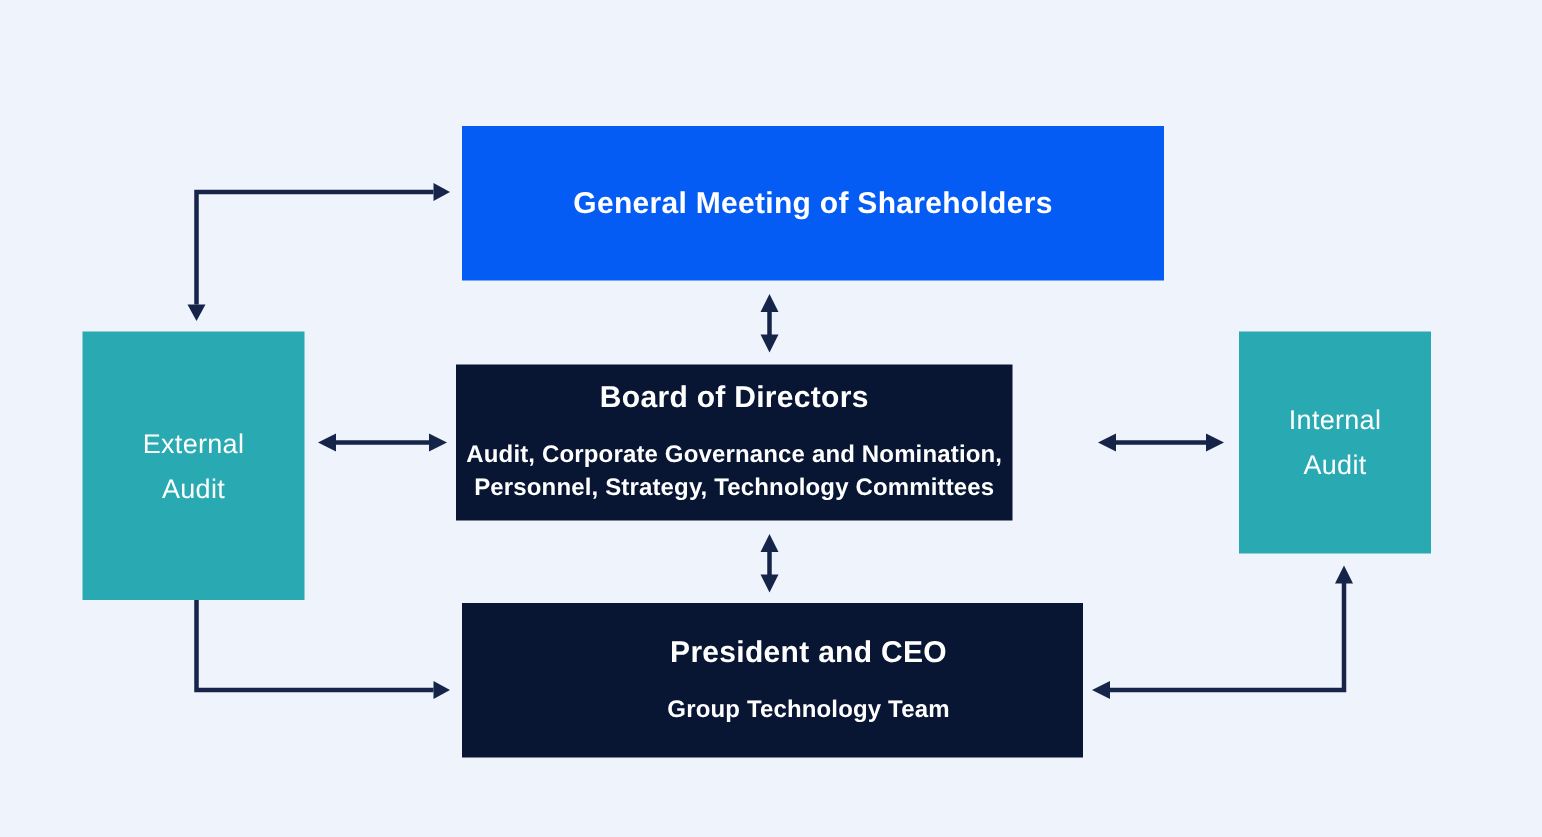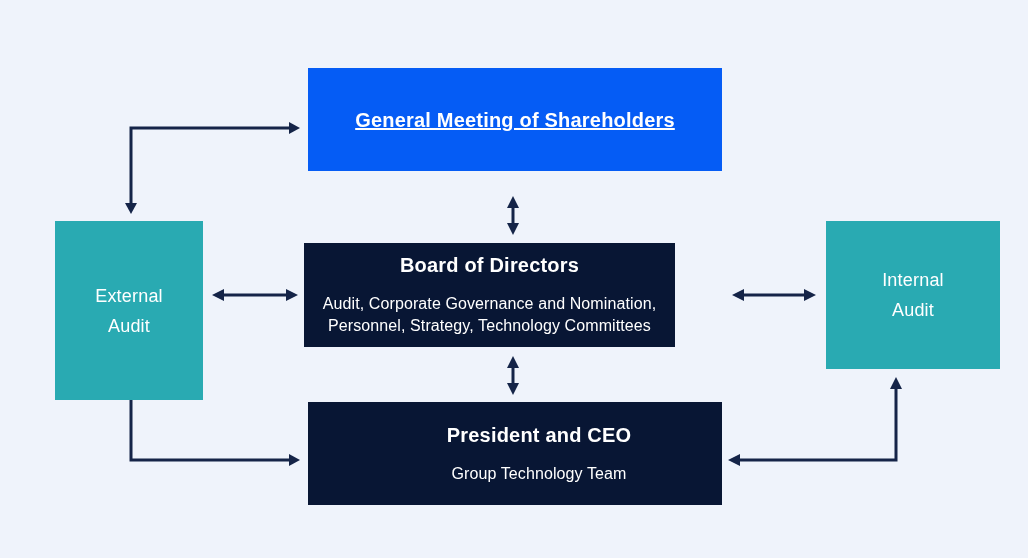--- a/index.html
+++ b/index.html
@@ -38,36 +38,36 @@
     align-items: center;
     justify-content: center;
     text-align: center;
     color: var(--text, #FFFFFF);
     box-sizing: border-box;
   }
   .node.blue { background: var(--blue, #055CF5); }
   .node.navy { background: var(--navy, #081634); }
   .node.teal { background: var(--teal, #29AAB2); }
 
-  .node-shareholders { left: 308px; top: 68px;  width: 414px; height: 103px; text-decoration: underline; }
+  .node-shareholders { left: 308px; top: 84px;  width: 468px; height: 103px; }
   .node-board        { left: 304px; top: 243px; width: 371px; height: 104px; }
   .node-ceo          { left: 308px; top: 402px; width: 414px; height: 103px; padding-left: 48px; }
   .node-external     { left: 55px;  top: 221px; width: 148px; height: 179px; }
-  .node-internal     { left: 826px; top: 221px; width: 174px; height: 148px; }
+  .node-internal     { left: 826px; top: 221px; width: 128px; height: 148px; }
 
   .node-title {
     font-size: 20px;
     font-weight: 600;
     letter-spacing: 0.2px;
     line-height: 24px;
   }
   .node-subtitle {
     margin-top: 16px;
     font-size: 16px;
-    font-weight: 400;
+    font-weight: 700;
     line-height: 22px;
     letter-spacing: 0.1px;
   }
   .side-label {
     font-size: 18px;
     font-weight: 500;
     line-height: 30px;
     letter-spacing: 0.2px;
   }
 </style>

